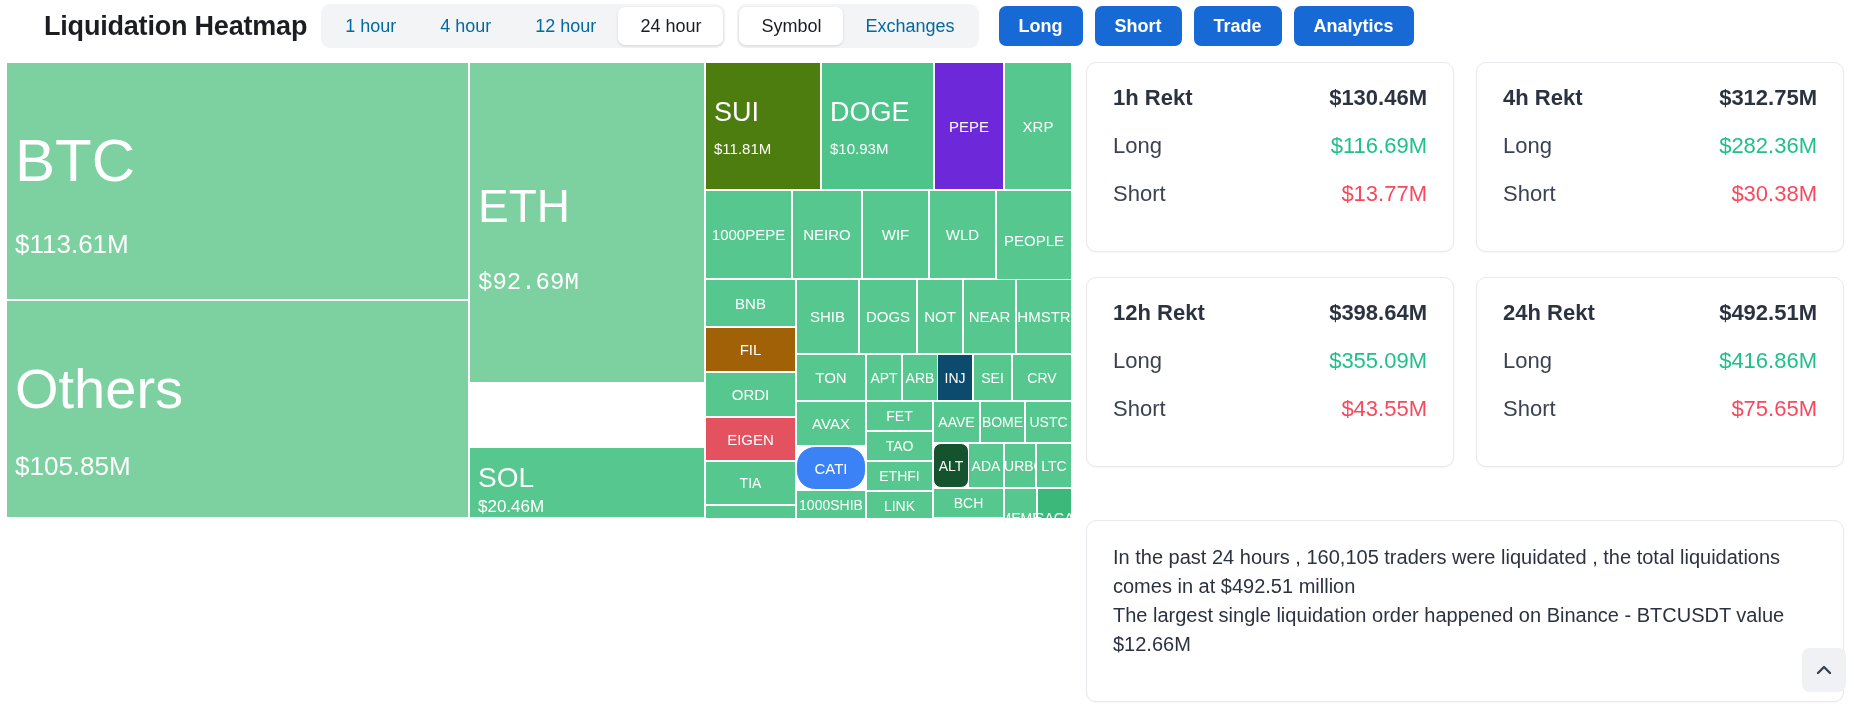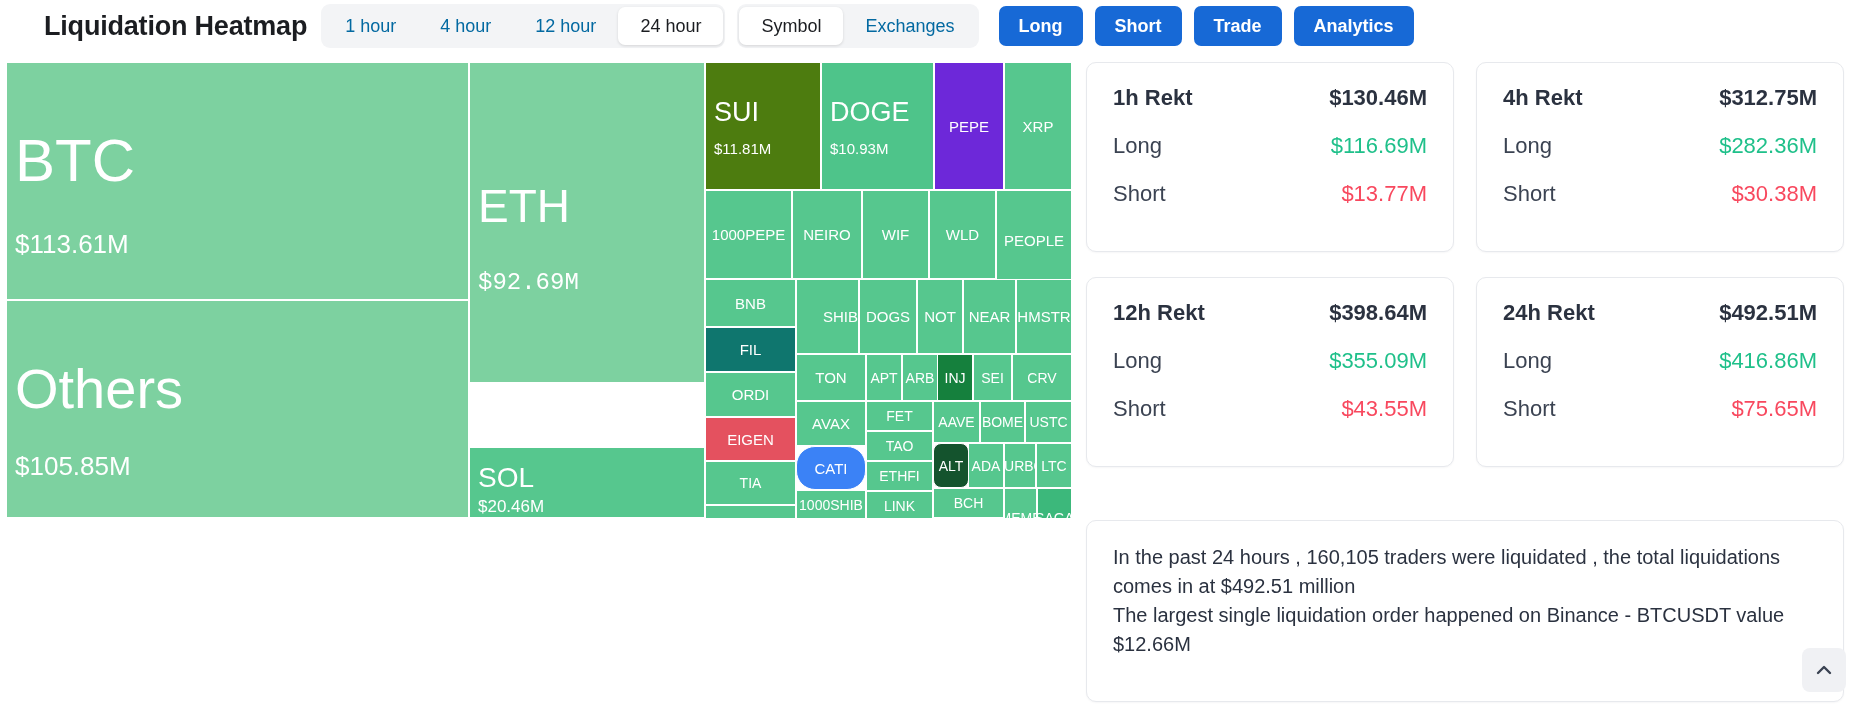--- a/index.html
+++ b/index.html
@@ -288,34 +288,34 @@
       </div>
       <div class="tm centered" style="left: 923px; top: 128px; width: 67px; height: 89px; background: rgb(86, 199, 142);">
         <div class="sym" style="font-size: 15px;">WLD</div>
       </div>
       <div class="tm centered" style="left: 990px; top: 128px; width: 76px; height: 100px; background: rgb(86, 199, 142);">
         <div class="sym" style="font-size: 15px;">PEOPLE</div>
       </div>
       <div class="tm centered" style="left: 699px; top: 217px; width: 91px; height: 48px; background: rgb(86, 199, 142);">
         <div class="sym" style="font-size: 15px;">BNB</div>
       </div>
-      <div class="tm centered" style="left: 699px; top: 265px; width: 91px; height: 45px; background: #0f766e;">
+      <div class="tm centered" style="left: 699px; top: 265px; width: 91px; height: 45px; background: #a16207;">
         <div class="sym" style="font-size: 15px;">FIL</div>
       </div>
       <div class="tm centered" style="left: 699px; top: 310px; width: 91px; height: 45px; background: rgb(86, 199, 142);">
         <div class="sym" style="font-size: 15px;">ORDI</div>
       </div>
       <div class="tm centered" style="left: 699px; top: 355px; width: 91px; height: 44px; background: rgb(228, 81, 95);">
         <div class="sym" style="font-size: 15px;">EIGEN</div>
       </div>
       <div class="tm centered" style="left: 699px; top: 399px; width: 91px; height: 44px; background: rgb(86, 199, 142);">
         <div class="sym" style="font-size: 15px;">TIA</div>
       </div>
       <div class="tm centered" style="left: 699px; top: 443px; width: 91px; height: 43px; background: rgb(86, 199, 142);"></div>
-      <div class="tm centered" style="left: 790px; top: 217px; width: 63px; height: 75px; background: rgb(86, 199, 142); justify-content: flex-end;">
+      <div class="tm centered" style="left: 790px; top: 217px; width: 63px; height: 75px; background: rgb(86, 199, 142);">
         <div class="sym" style="font-size: 15px;">SHIB</div>
       </div>
       <div class="tm centered" style="left: 853px; top: 217px; width: 58px; height: 75px; background: rgb(86, 199, 142);">
         <div class="sym" style="font-size: 15px;">DOGS</div>
       </div>
       <div class="tm centered" style="left: 911px; top: 217px; width: 46px; height: 75px; background: rgb(86, 199, 142);">
         <div class="sym" style="font-size: 15px;">NOT</div>
       </div>
       <div class="tm centered" style="left: 957px; top: 217px; width: 53px; height: 75px; background: rgb(86, 199, 142);">
         <div class="sym" style="font-size: 15px;">NEAR</div>
@@ -334,21 +334,21 @@
       </div>
       <div class="tm centered" style="left: 790px; top: 428px; width: 70px; height: 29px; background: rgb(86, 199, 142);">
         <div class="sym" style="font-size: 14px;">1000SHIB</div>
       </div>
       <div class="tm centered" style="left: 860px; top: 292px; width: 36px; height: 47px; background: rgb(86, 199, 142);">
         <div class="sym" style="font-size: 14px;">APT</div>
       </div>
       <div class="tm centered" style="left: 896px; top: 292px; width: 36px; height: 47px; background: rgb(86, 199, 142);">
         <div class="sym" style="font-size: 14px;">ARB</div>
       </div>
-      <div class="tm centered" style="left: 931px; top: 292px; width: 36px; height: 47px; background: #15803d;">
+      <div class="tm centered" style="left: 931px; top: 292px; width: 36px; height: 47px; background: #0c4a6e;">
         <div class="sym" style="font-size: 14px;">INJ</div>
       </div>
       <div class="tm centered" style="left: 967px; top: 292px; width: 39px; height: 47px; background: rgb(86, 199, 142);">
         <div class="sym" style="font-size: 14px;">SEI</div>
       </div>
       <div class="tm centered" style="left: 1006px; top: 292px; width: 60px; height: 47px; background: rgb(86, 199, 142);">
         <div class="sym" style="font-size: 14px;">CRV</div>
       </div>
       <div class="tm centered" style="left: 860px; top: 339px; width: 67px; height: 30px; background: rgb(86, 199, 142);">
         <div class="sym" style="font-size: 14px;">FET</div>

